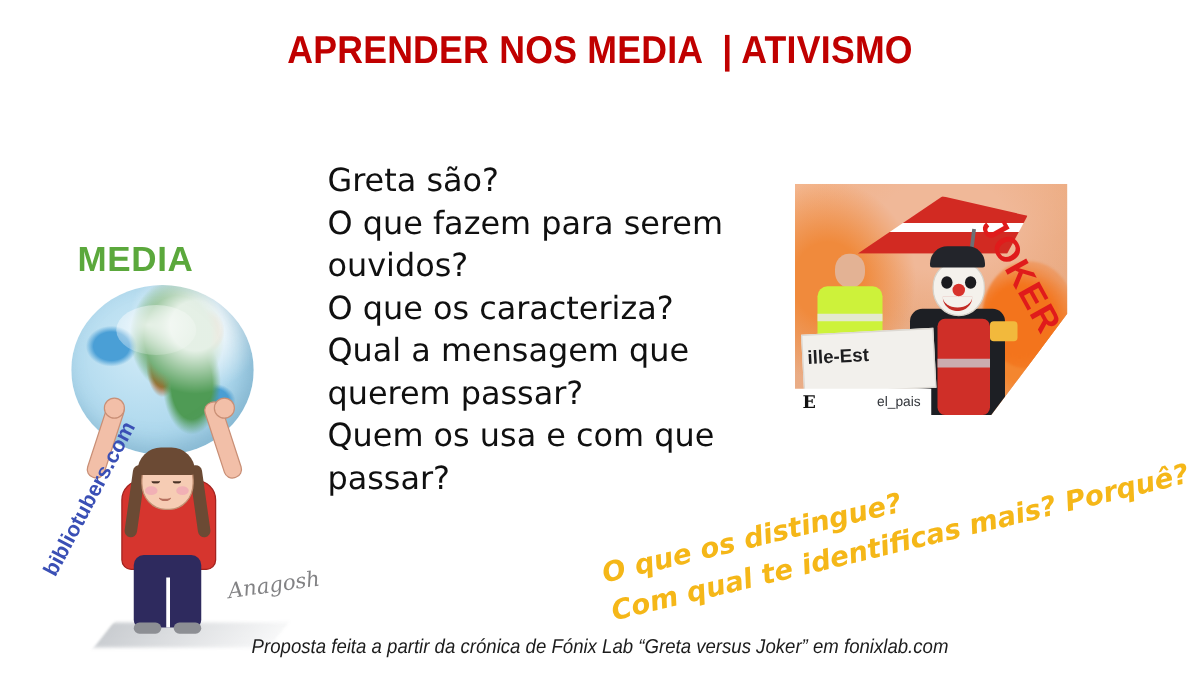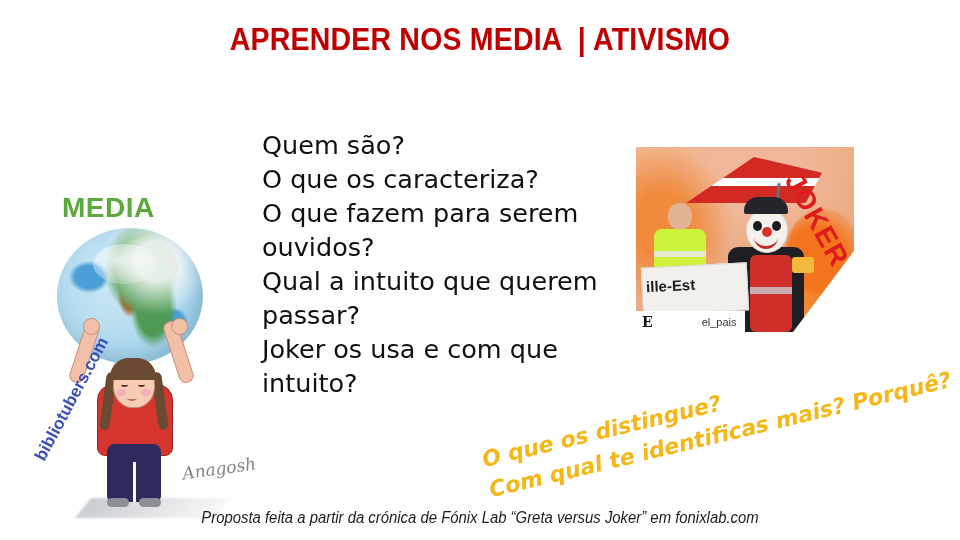--- a/index.html
+++ b/index.html
@@ -465,25 +465,25 @@
     <div class="eye r"></div>
     <div class="cheek l"></div>
     <div class="cheek r"></div>
     <div class="mouth"></div>
   </div>
 
   <div id="artist-signature">Anagosh</div>
   <div id="bibliotubers-watermark">bibliotubers.com</div>
 
   <div id="question-block">
-    <span class="q-line">Quem são?</span>
+    <span class="q-line">Greta são?</span>
+    <span class="q-line">O que fazem para serem ouvidos?</span>
     <span class="q-line">O que os caracteriza?</span>
-    <span class="q-line">O que fazem para serem ouvidos?</span>
-    <span class="q-line">Qual a intuito que querem passar?</span>
-    <span class="q-line">Joker os usa e com que intuito?</span>
+    <span class="q-line">Qual a mensagem que querem passar?</span>
+    <span class="q-line">Quem os usa e com que passar?</span>
   </div>
 
   <div id="joker-photo">
     <div class="smoke-bg"></div>
     <div class="umbrella"></div>
     <div class="umbrella-pole"></div>
     <div class="person-left">
       <div class="pl-head"></div>
       <div class="pl-vest"></div>
       <div class="pl-stripe"></div>

